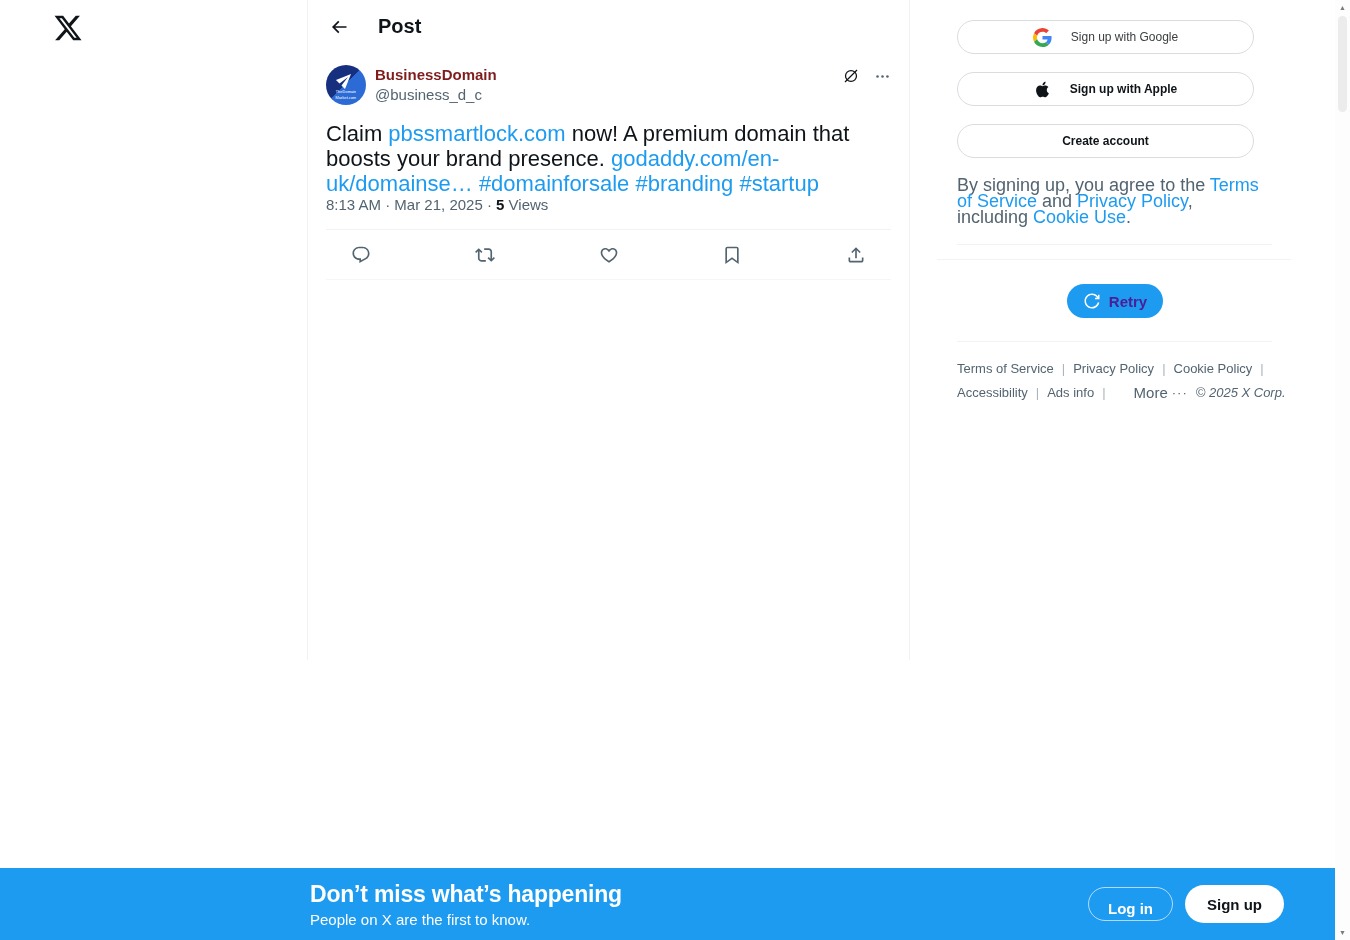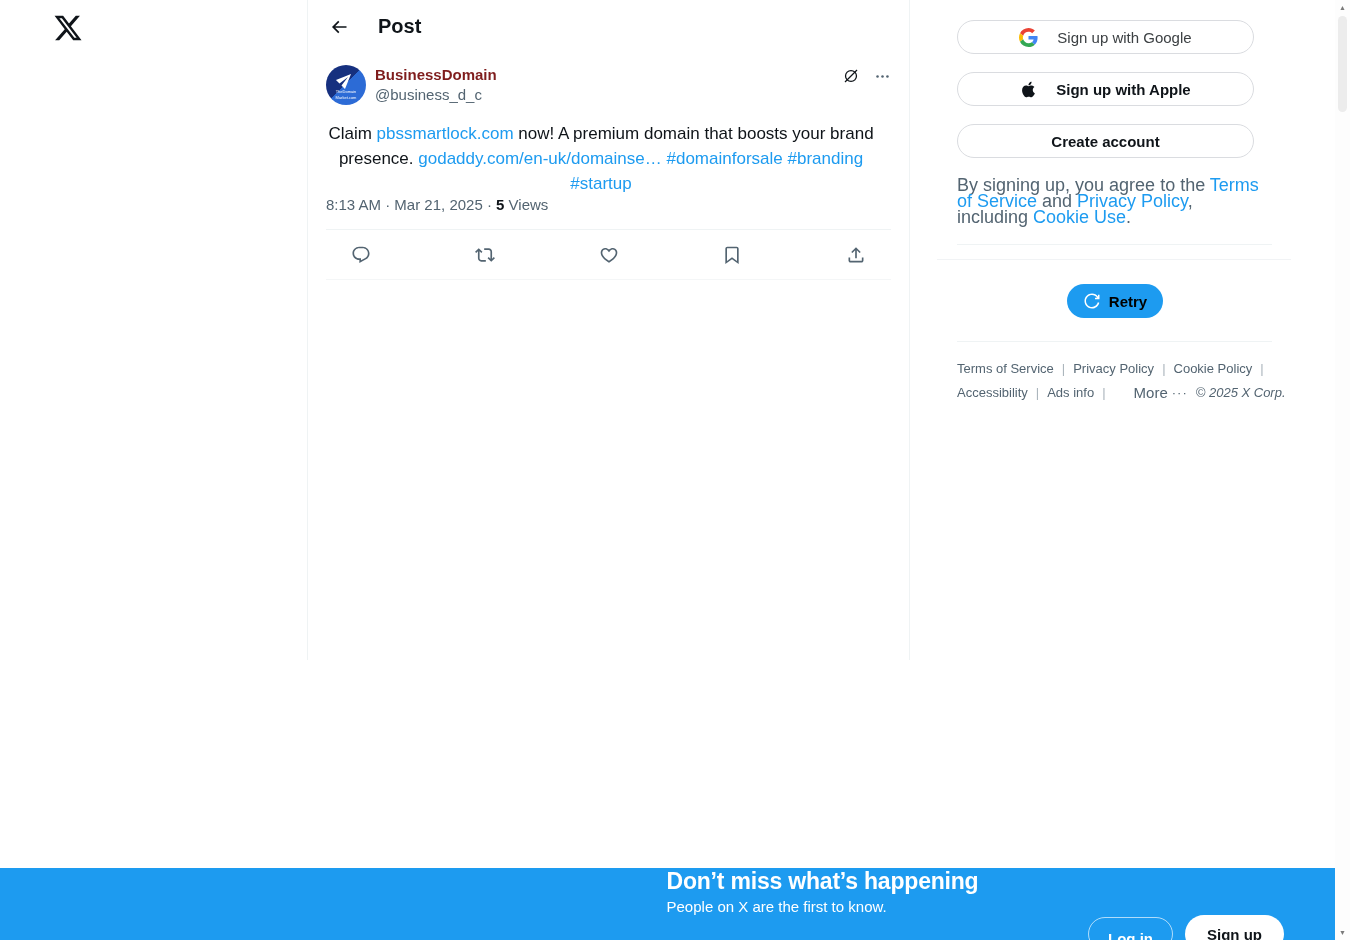--- a/index.html
+++ b/index.html
@@ -31,67 +31,67 @@
   }
   .avatar .rocket { position:absolute; left:11px; top:6px; transform:rotate(-45deg); }
   .avatar .av-t { position:absolute; left:0; right:0; text-align:center; color:#fff; font-size:4px; line-height:5px; }
   .avatar .t1 { top:24px; } .avatar .t2 { top:30px; }
   .name-block { margin-left:9px; line-height:20px; }
   .author-name { font-size:15px; font-weight:700; color:#7f1d1d; cursor:pointer; }
   .author-handle { font-size:15px; color:#536471; }
   .tweet-top-right { margin-left:auto; display:flex; align-items:center; gap:14px; padding-top:2px; }
   .grok-btn, .more-btn { cursor:pointer; display:flex; align-items:center; }
 
-  .tweet-text { margin-top:16px; font-size:17px; line-height:25px; max-width:550px;text-align:center; }
+  .tweet-text { margin-top:16px; font-size:22px; line-height:25px; max-width:550px; }
   .tlink { color:#1d9bf0; cursor:pointer; }
   .tweet-meta { font-size:15px; color:#536471; }
   .views-count { font-weight:700; color:#0f1419; }
 
   .divider { height:1px; background:#eff3f4; margin-top:16px; }
   .divider-light { height:1px; background:#f4f6f7; }
   .action-row { display:flex; justify-content:space-between; align-items:center; height:49px; padding:0 25px; }
   .action-btn { width:20px; height:20px; cursor:pointer; }
   .action-btn svg { fill:#536471; }
 
   
   .sidebar { position:absolute; left:957px; top:0; width:335px; }
   .signup-title { font-size:24px; font-weight:800; margin-top:23px; letter-spacing:-0.2px; }
   .signup-sub { font-size:15px; color:#536471; margin-top:11px; }
   .pill-btn {
     width:297px; height:34px; margin-top:18px; border:1px solid #dadce0; border-radius:17px;
     background:#fff; display:flex; align-items:center; justify-content:center; gap:19px;
-    font-size:15px; cursor:pointer; font-family:"Liberation Sans", sans-serif;
+    font-size:12px; cursor:pointer; font-family:"Liberation Sans", sans-serif;
   }
   .google-btn { margin-top:20px; color:#3c4043; font-weight:500; }
   .apple-btn { font-weight:700; color:#0f1419; }
   .create-btn { font-weight:700; color:#0f1419; }
   .legal { font-size:18px; line-height:16px; color:#536471; margin-top:19px; width:310px; }
   .legal .tlink { cursor:pointer; }
   .sep { height:1px; background:#eff3f4; }
   .sep1 { margin-top:19px; width:315px; }
   .sep2 { margin-top:14px; margin-left:-20px; width:354px; background:#f1f3f5; }
   .error-box { text-align:center; width:316px; }
   .error-msg { margin-top:40px; font-size:15px; color:#0f1419; }
   .retry-btn {
     margin-top:24px; display:inline-flex; align-items:center; gap:8px; border:none; cursor:pointer;
-    background:#1d9bf0; color:#000000; font-weight:700; font-size:15px; height:34px; padding:12px 16px;
+    background:#1d9bf0; color:#4c1d95; font-weight:700; font-size:15px; height:34px; padding:12px 16px;
     border-radius:17px; font-family:"Liberation Sans", sans-serif;
   }
   .sep3 { margin-top:23px; width:315px; }
   .footer-links { margin-top:15px; width:340px; display:flex; flex-wrap:wrap; align-items:center; font-size:13px; color:#536471; line-height:24px; }
   .flink { cursor:pointer; }
   .piped::after { content:"|"; margin:0 8px; color:#aab4bc; }
   .more-link { font-size:15px; cursor:pointer;padding-left:20px; }
   .more-dots { margin:0 8px 0 4px; letter-spacing:1px; cursor:pointer; }
   .copyright { cursor:default;font-style:italic; }
 
   
   .banner {
     position:absolute; left:0; top:868px; width:1335px; height:72px; background:#1d9bf0;
-    display:flex; align-items:center; color:#fff;flex-direction:column;
+    display:flex; align-items:center; color:#fff;
   }
   .banner-text { margin-left:310px; }
   .banner-title { font-size:23px; font-weight:800; letter-spacing:-0.2px; }
   .banner-sub { font-size:15px; margin-top:3px; }
   .banner-buttons { margin-left:auto; margin-right:51px; display:flex; align-items:center; gap:12px; }
   .login-btn {
     height:34px; padding:12px 19px; border-radius:17px; border:1px solid rgba(255,255,255,.65);
     background:transparent; color:#fff; font-weight:700; font-size:15px; cursor:pointer;
     font-family:"Liberation Sans", sans-serif;
   }

